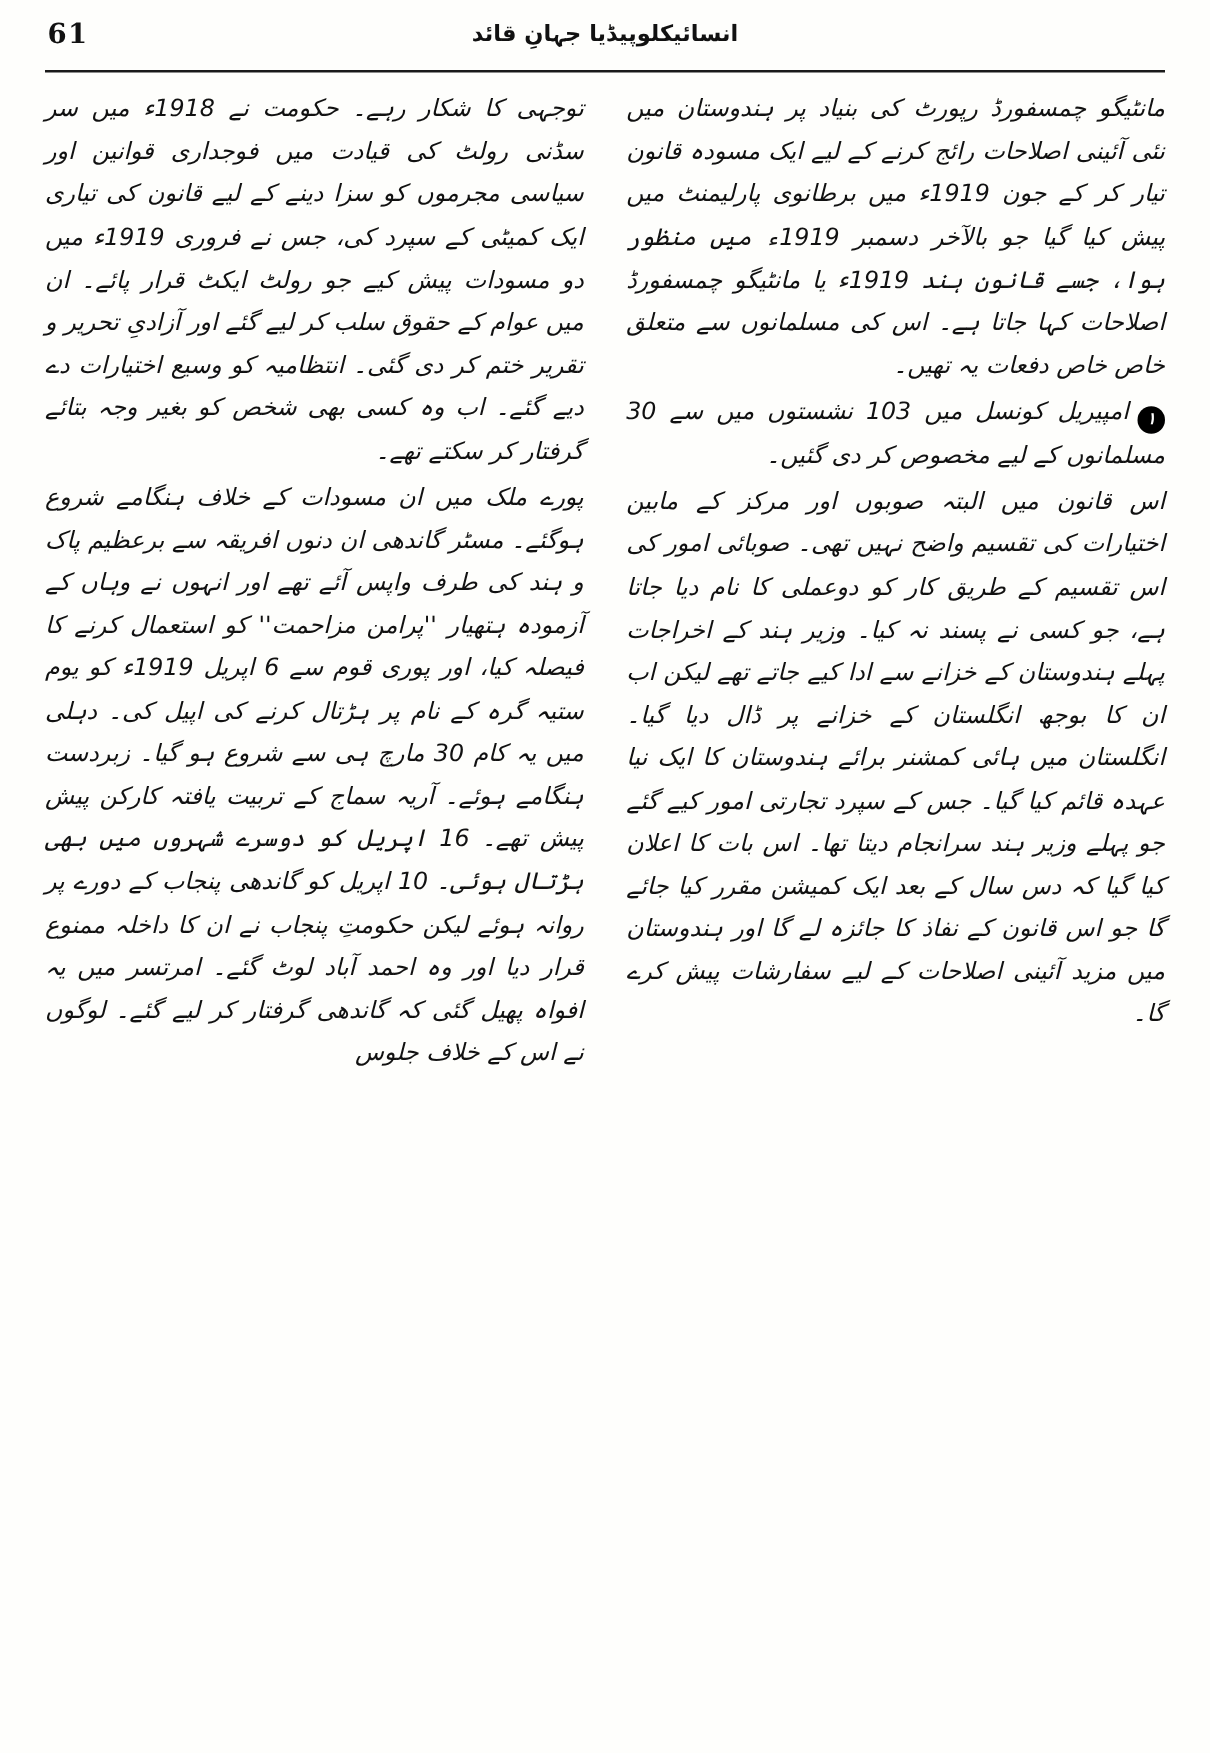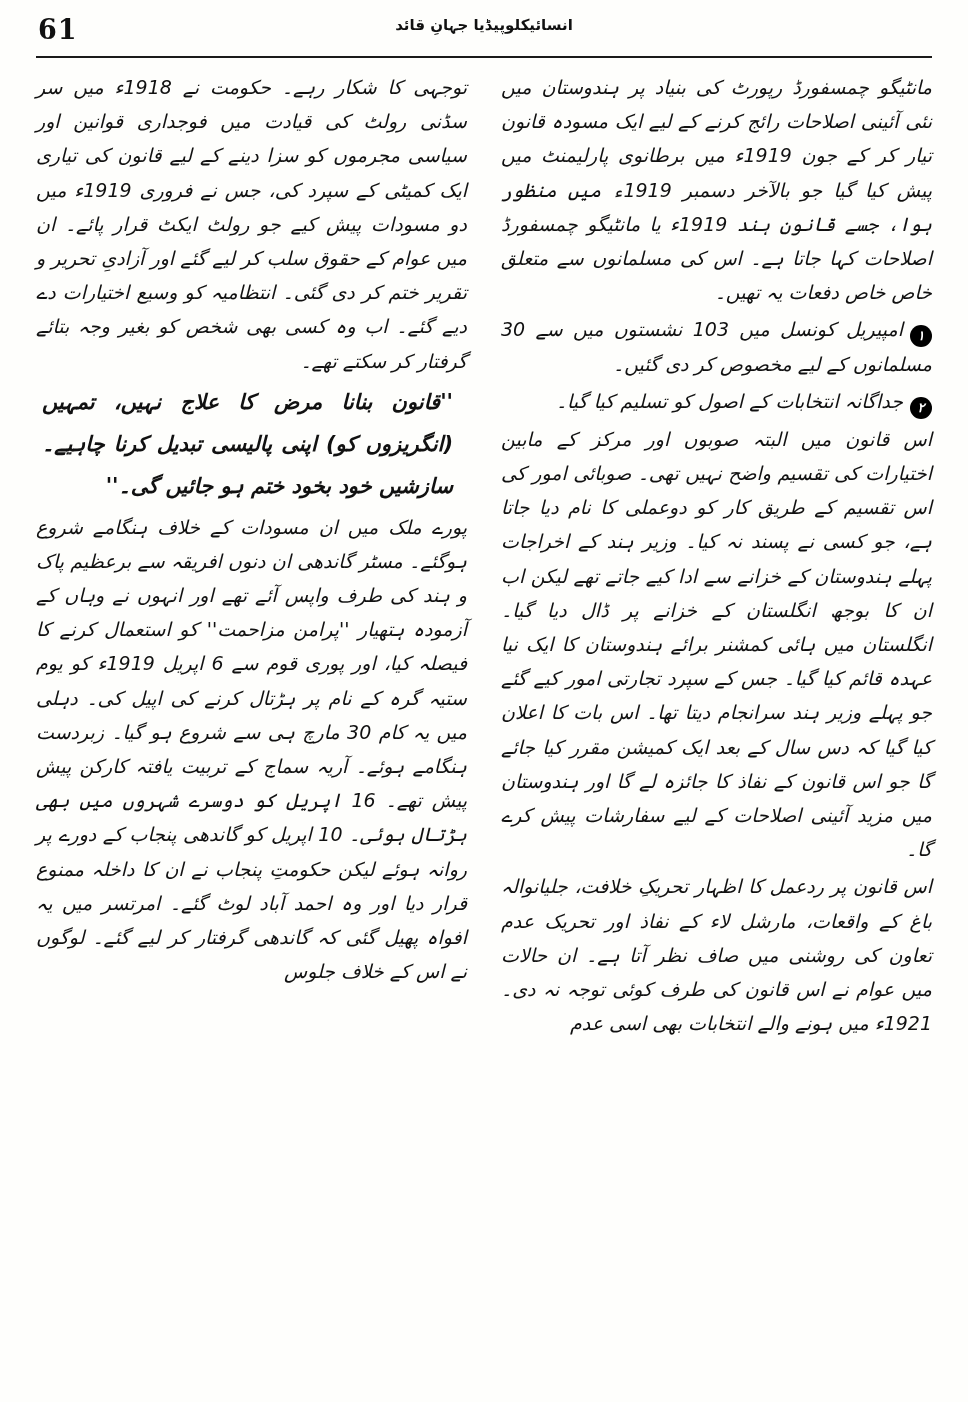--- a/index.html
+++ b/index.html
@@ -8,27 +8,27 @@
 
   .page {
     width:968px; height:1402px; background:#fefefc; color:#111;
     padding:10px 36px 18px 36px; overflow:hidden; position:relative;
   }
 
   
   .hdr { position:relative; height:44px; }
   .page-num {
     position:absolute; left:2px; top:4px;
-    font-family:"DejaVu Serif", serif; font-weight:bold; font-size:27px;
+    font-family:"DejaVu Serif", serif; font-weight:bold; font-size:22px;
     letter-spacing:1px;
   }
   .book-title {
     position:absolute; left:0; right:0; top:6px;
     text-align:center; direction:rtl;
-    font-size:15px; font-weight:bold;
+    font-size:18px; font-weight:bold;
   }
   .rule { border-top:2px solid #1a1a1a; margin-top:2px; }
 
   
   .columns {
     direction:rtl; display:flex; gap:34px; padding-top:12px;
     text-align:justify;
   }
   .col { flex:1 1 0; font-size:19px; line-height:1.8; }
 
@@ -60,26 +60,23 @@
   </div>
   <div class="rule"></div>
 
   <div class="columns">
 
     <section class="col">
       <p>مانٹیگو چمسفورڈ رپورٹ کی بنیاد پر ہندوستان میں نئی آئینی اصلاحات رائج کرنے کے لیے ایک مسودہ قانون تیار کر کے جون 1919ء میں برطانوی پارلیمنٹ میں پیش کیا گیا جو بالآخر دسمبر 1919ء میں منظور ہوا، جسے قانون ہند 1919ء یا مانٹیگو چمسفورڈ اصلاحات کہا جاتا ہے۔ اس کی مسلمانوں سے متعلق خاص خاص دفعات یہ تھیں۔</p>
 
       <p class="bullet"><span class="bnum">۱</span><span>امپیریل کونسل میں 103 نشستوں میں سے 30 مسلمانوں کے لیے مخصوص کر دی گئیں۔</span></p>
 
-      <p class="bullet"><span class="bnum">۲</span><span>جداگانہ انتخابات کے اصول کو تسلیم کیا گیا۔</span></p>
 
       <p>اس قانون میں البتہ صوبوں اور مرکز کے مابین اختیارات کی تقسیم واضح نہیں تھی۔ صوبائی امور کی اس تقسیم کے طریق کار کو دوعملی کا نام دیا جاتا ہے، جو کسی نے پسند نہ کیا۔ وزیر ہند کے اخراجات پہلے ہندوستان کے خزانے سے ادا کیے جاتے تھے لیکن اب ان کا بوجھ انگلستان کے خزانے پر ڈال دیا گیا۔ انگلستان میں ہائی کمشنر برائے ہندوستان کا ایک نیا عہدہ قائم کیا گیا۔ جس کے سپرد تجارتی امور کیے گئے جو پہلے وزیر ہند سرانجام دیتا تھا۔ اس بات کا اعلان کیا گیا کہ دس سال کے بعد ایک کمیشن مقرر کیا جائے گا جو اس قانون کے نفاذ کا جائزہ لے گا اور ہندوستان میں مزید آئینی اصلاحات کے لیے سفارشات پیش کرے گا۔</p>
-      <p>اس قانون پر ردعمل کا اظہار تحریکِ خلافت، جلیانوالہ باغ کے واقعات، مارشل لاء کے نفاذ اور تحریک عدم تعاون کی روشنی میں صاف نظر آتا ہے۔ ان حالات میں عوام نے اس قانون کی طرف کوئی توجہ نہ دی۔ 1921ء میں ہونے والے انتخابات بھی اسی عدم</p>
     </section>
 
     <section class="col">
       <p>توجہی کا شکار رہے۔ حکومت نے 1918ء میں سر سڈنی رولٹ کی قیادت میں فوجداری قوانین اور سیاسی مجرموں کو سزا دینے کے لیے قانون کی تیاری ایک کمیٹی کے سپرد کی، جس نے فروری 1919ء میں دو مسودات پیش کیے جو رولٹ ایکٹ قرار پائے۔ ان میں عوام کے حقوق سلب کر لیے گئے اور آزادیِ تحریر و تقریر ختم کر دی گئی۔ انتظامیہ کو وسیع اختیارات دے دیے گئے۔ اب وہ کسی بھی شخص کو بغیر وجہ بتائے گرفتار کر سکتے تھے۔</p>
-      <p class="quote">''قانون بنانا مرض کا علاج نہیں، تمہیں (انگریزوں کو) اپنی پالیسی تبدیل کرنا چاہیے۔ سازشیں خود بخود ختم ہو جائیں گی۔''</p>
       <p>پورے ملک میں ان مسودات کے خلاف ہنگامے شروع ہوگئے۔ مسٹر گاندھی ان دنوں افریقہ سے برعظیم پاک و ہند کی طرف واپس آئے تھے اور انہوں نے وہاں کے آزمودہ ہتھیار ''پرامن مزاحمت'' کو استعمال کرنے کا فیصلہ کیا، اور پوری قوم سے 6 اپریل 1919ء کو یوم ستیہ گرہ کے نام پر ہڑتال کرنے کی اپیل کی۔ دہلی میں یہ کام 30 مارچ ہی سے شروع ہو گیا۔ زبردست ہنگامے ہوئے۔ آریہ سماج کے تربیت یافتہ کارکن پیش پیش تھے۔ 16 اپریل کو دوسرے شہروں میں بھی ہڑتال ہوئی۔ 10 اپریل کو گاندھی پنجاب کے دورے پر روانہ ہوئے لیکن حکومتِ پنجاب نے ان کا داخلہ ممنوع قرار دیا اور وہ احمد آباد لوٹ گئے۔ امرتسر میں یہ افواہ پھیل گئی کہ گاندھی گرفتار کر لیے گئے۔ لوگوں نے اس کے خلاف جلوس</p>
     </section>
 
   </div>
 </div>
 
 </body></html>

